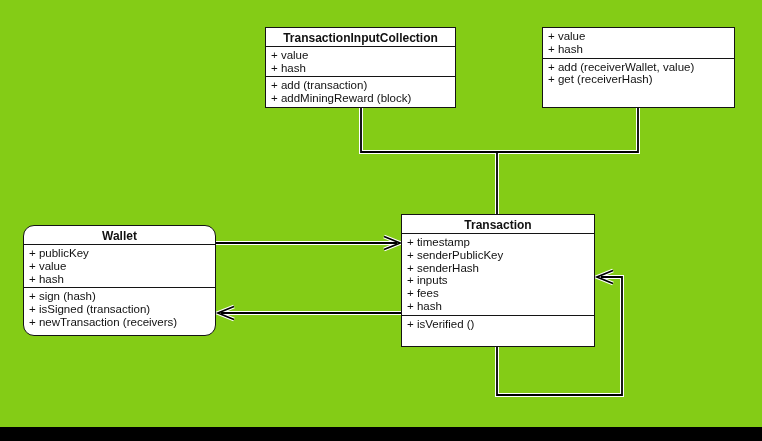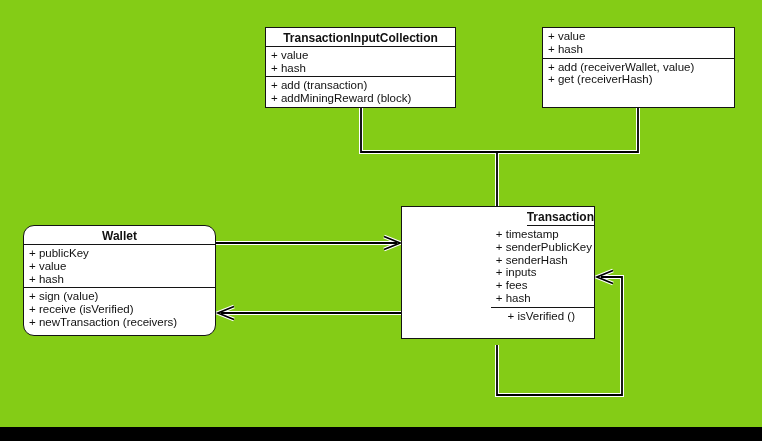--- a/index.html
+++ b/index.html
@@ -95,26 +95,26 @@
         </div>
       </div>
       <div class="uml-class" style="left: 23px; top: 225px; width: 193px; height: 111px; background: rgb(255, 255, 255); border-color: rgb(20, 20, 20); color: rgb(17, 17, 17); border-radius: 11px;">
         <div class="uml-title">Wallet</div>
         <div class="uml-attrs">
           <div class="uml-member">+ publicKey</div>
           <div class="uml-member">+ value</div>
           <div class="uml-member">+ hash</div>
         </div>
         <div class="uml-methods">
-          <div class="uml-member">+ sign (value)</div>
-          <div class="uml-member">+ receive (isVerified)</div>
+          <div class="uml-member">+ sign (hash)</div>
+          <div class="uml-member">+ isSigned (transaction)</div>
           <div class="uml-member">+ newTransaction (receivers)</div>
         </div>
       </div>
-      <div class="uml-class" style="left: 401px; top: 206px; width: 194px; height: 133px; background: rgb(255, 255, 255); border-color: rgb(20, 20, 20); color: rgb(17, 17, 17); align-items: flex-end;">
+      <div class="uml-class" style="left: 401px; top: 214px; width: 194px; height: 133px; background: rgb(255, 255, 255); border-color: rgb(20, 20, 20); color: rgb(17, 17, 17);">
         <div class="uml-title">Transaction</div>
         <div class="uml-attrs">
           <div class="uml-member">+ timestamp</div>
           <div class="uml-member">+ senderPublicKey</div>
           <div class="uml-member">+ senderHash</div>
           <div class="uml-member">+ inputs</div>
           <div class="uml-member">+ fees</div>
           <div class="uml-member">+ hash</div>
         </div>
         <div class="uml-methods">

